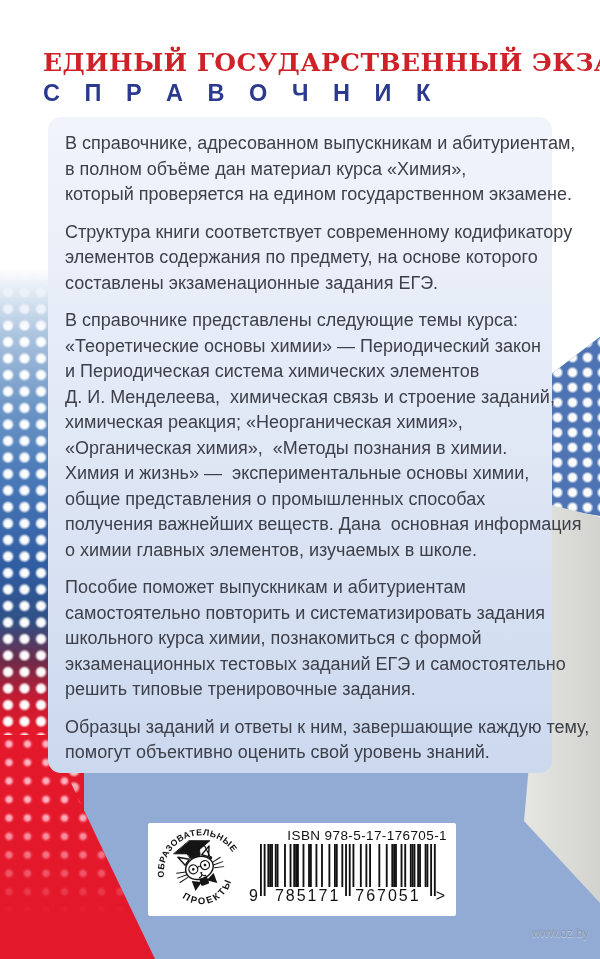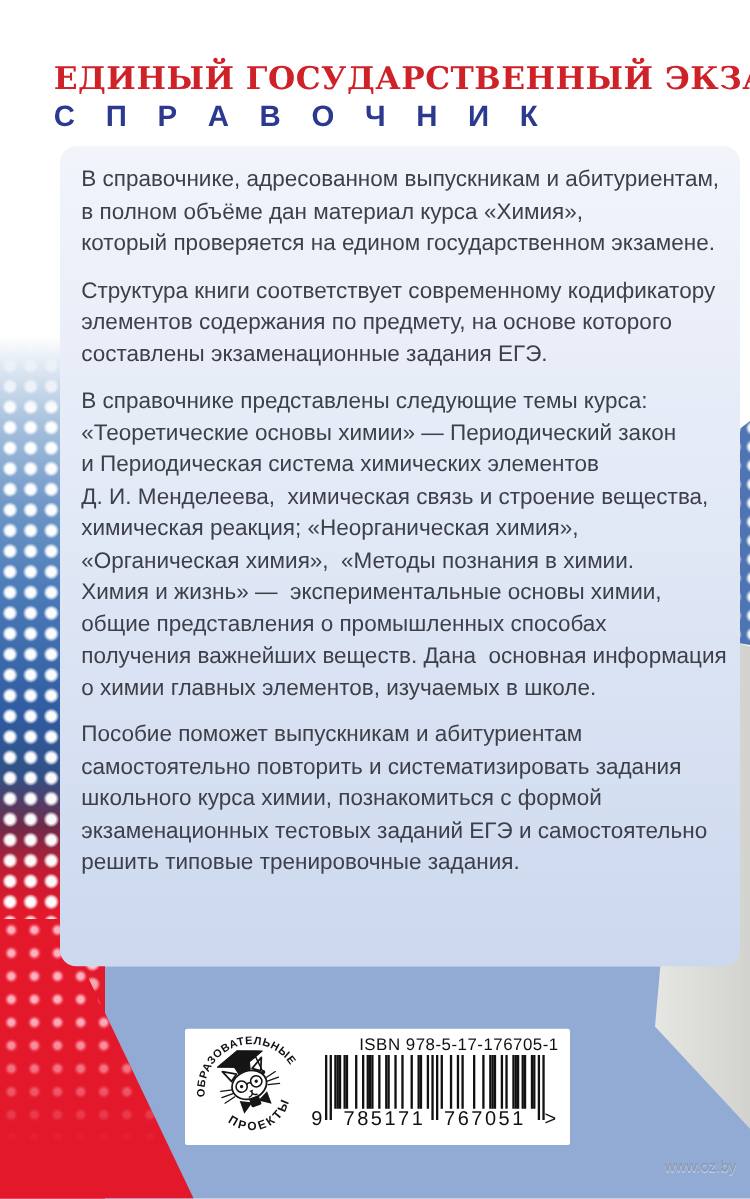--- a/index.html
+++ b/index.html
@@ -46,21 +46,21 @@
     -webkit-mask-image:linear-gradient(180deg,#000 0 35%,transparent 80%);
             mask-image:linear-gradient(180deg,#000 0 35%,transparent 80%);}
 
   
   .series-title{left:43px;top:48px;font-family:"DejaVu Serif","Liberation Serif",serif;
     font-weight:bold;font-size:25px;letter-spacing:.4px;color:var(--title-red);white-space:pre;}
   .subtitle{left:43px;top:80px;font-family:Liberation Sans, sans-serif;
     font-weight:bold;font-size:23.5px;letter-spacing:9px;color:var(--title-blue);white-space:pre;}
 
   
-  .panel{left:48px;top:117px;width:544px;height:656px;border-radius:13px;
+  .panel{left:48px;top:117px;width:504px;height:656px;border-radius:13px;
     background:linear-gradient(180deg,var(--panel-top) 0%,#e2e9f6 45%,var(--panel-bottom) 100%);
     padding:14px 14px 0 17px;color:var(--body-text);}
   .panel p{margin:0 0 12px 0;}
   .line{font-size:18px;line-height:25.5px;white-space:pre;}
 
   
   .isbn-label{left:148px;top:823px;width:308px;height:93px;background:#fff;border-radius:2px;}
   .logo-box{position:absolute;left:4px;top:0;width:96px;height:93px;}
   .logo-box svg{display:block;}
   .barcode-block{position:absolute;right:9px;top:5px;width:198px;height:84px;}
@@ -96,34 +96,38 @@
   </p>
   <p>
     <span class="line">Структура книги соответствует современному кодификатору</span><br>
     <span class="line">элементов содержания по предмету, на основе которого</span><br>
     <span class="line">составлены экзаменационные задания ЕГЭ.</span>
   </p>
   <p>
     <span class="line">В справочнике представлены следующие темы курса:</span><br>
     <span class="line">«Теоретические основы химии» — Периодический закон</span><br>
     <span class="line">и Периодическая система химических элементов</span><br>
-    <span class="line">Д. И. Менделеева,  химическая связь и строение вещества,</span><br>
+    <span class="line">Д. И. Менделеева,  химическая связь и строение заданий,</span><br>
     <span class="line">химическая реакция; «Неорганическая химия»,</span><br>
     <span class="line">«Органическая химия»,  «Методы познания в химии.</span><br>
     <span class="line">Химия и жизнь» —  экспериментальные основы химии,</span><br>
     <span class="line">общие представления о промышленных способах</span><br>
     <span class="line">получения важнейших веществ. Дана  основная информация</span><br>
     <span class="line">о химии главных элементов, изучаемых в школе.</span>
   </p>
   <p>
     <span class="line">Пособие поможет выпускникам и абитуриентам</span><br>
     <span class="line">самостоятельно повторить и систематизировать задания</span><br>
     <span class="line">школьного курса химии, познакомиться с формой</span><br>
     <span class="line">экзаменационных тестовых заданий ЕГЭ и самостоятельно</span><br>
     <span class="line">решить типовые тренировочные задания.</span>
+  </p>
+  <p>
+    <span class="line">Образцы заданий и ответы к ним, завершающие каждую тему,</span><br>
+    <span class="line">помогут объективно оценить свой уровень знаний.</span>
   </p>
 </div>
 
 <div class="abs isbn-label">
   <div class="logo-box">
     <svg width="96" height="93" viewBox="0 0 112 112">
       <defs>
         <path id="arcTop" d="M 11 60 A 45 45 0 1 1 101 60"></path>
         <path id="arcBot" d="M 21 73 A 37 37 0 0 0 91 73"></path>
       </defs>

